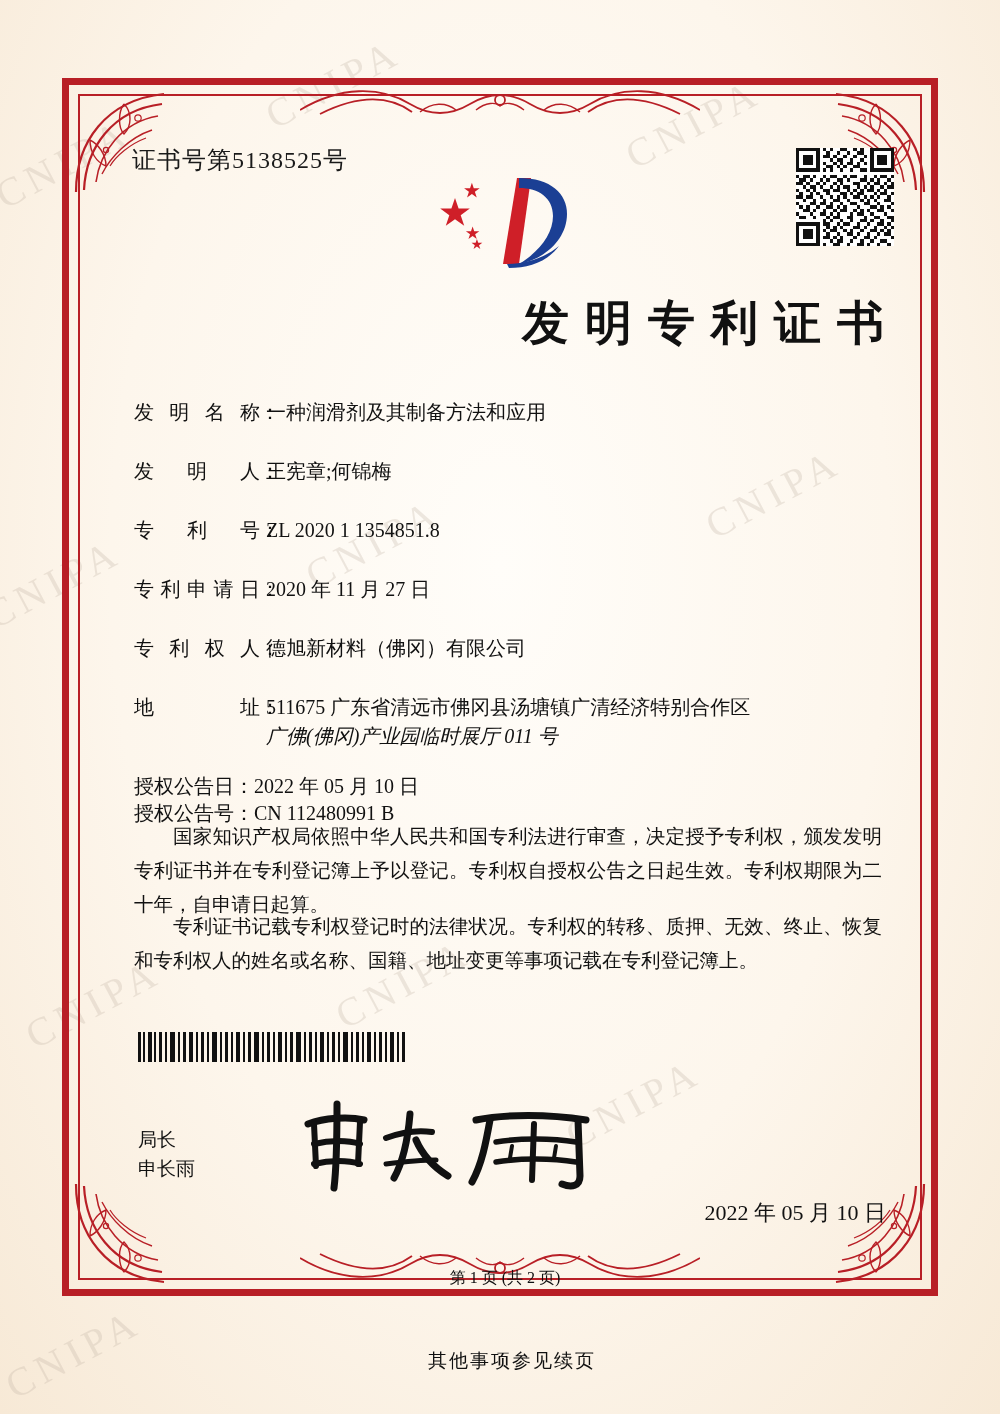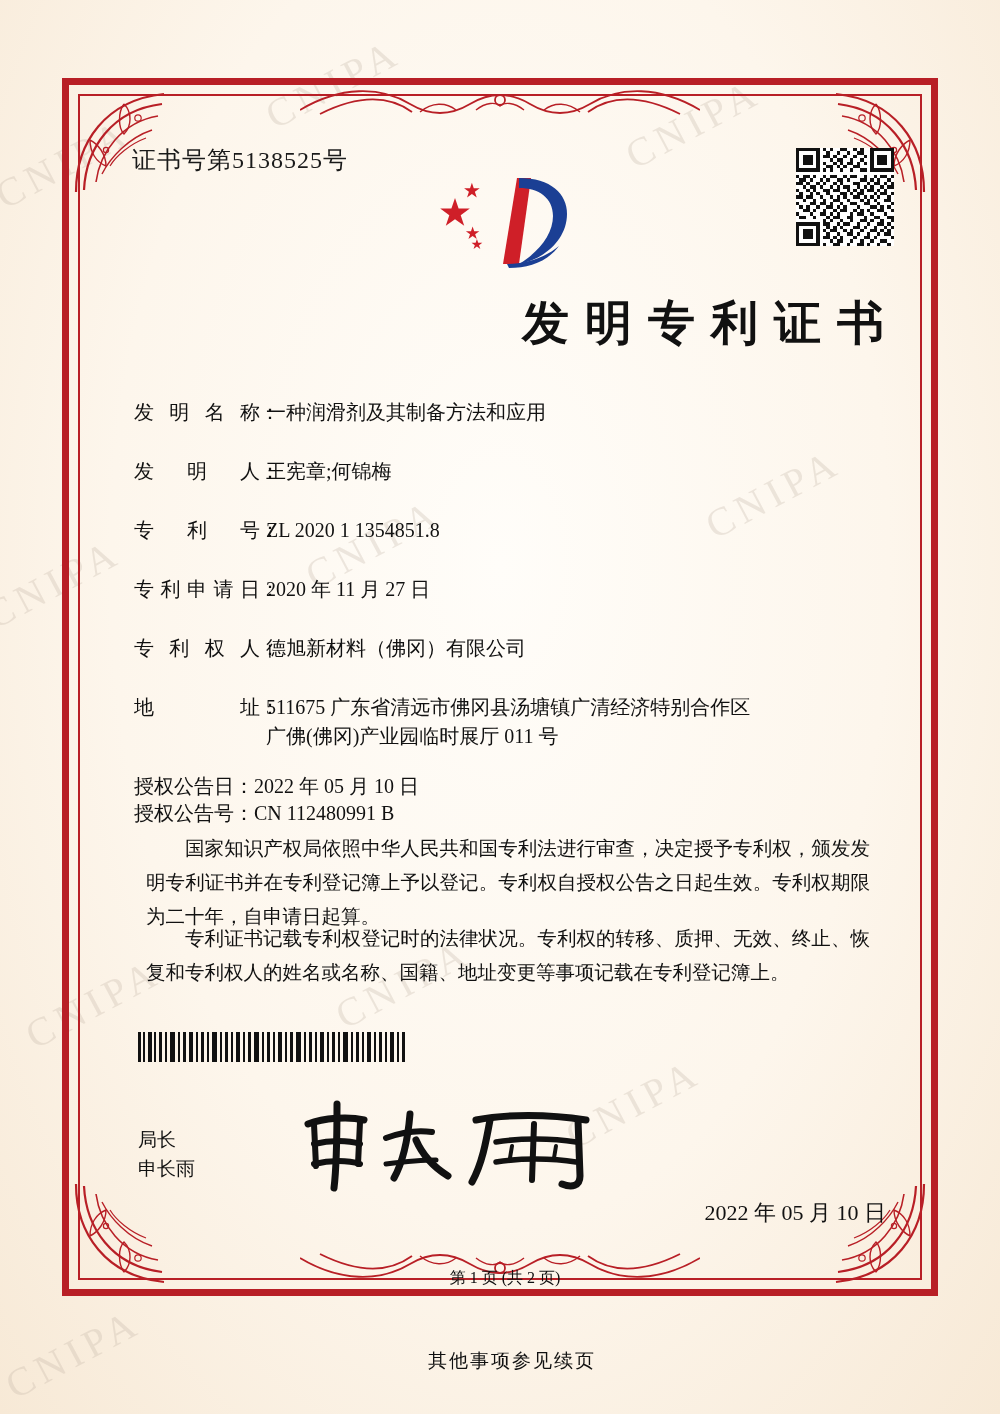--- a/index.html
+++ b/index.html
@@ -134,21 +134,21 @@
     line-height: 1.45;
   }
   .field-label {
     width: 132px;
     flex: 0 0 132px;
     letter-spacing: 0px;
     white-space: nowrap;
   }
   .lbl-spread { display: inline-block; width: 126px; text-align: justify; text-align-last: justify; }
   .field-value { flex: 1; }
-  .field-value .line2 { display: block; }
+  .field-value .line2 { display: block; font-style: italic; }
 
   .row-pub {
     display: flex;
     margin-bottom: 18px;
     font-size: 20px;
     flex-direction: column;
   }
   .row-pub .left { width: 352px; }
   .row-pub .right { flex: 1; }
 
@@ -156,21 +156,21 @@
     position: absolute;
     left: 24px;
     width: 748px;
     font-size: 19.5px;
     line-height: 1.75;
     color: #111;
     text-align: justify;
   }
   .para.p1 { top: 700px; }
   .para.p2 { top: 790px; }
-  .para p { margin: 12px; text-indent: 2em; }
+  .para p { margin: 0; text-indent: 2em; }
 
   .barcode {
     position: absolute;
     left: 28px; top: 912px;
     width: 268px; height: 30px;
   }
 
   .signblock {
     position: absolute;
     left: 28px; top: 1005px;

